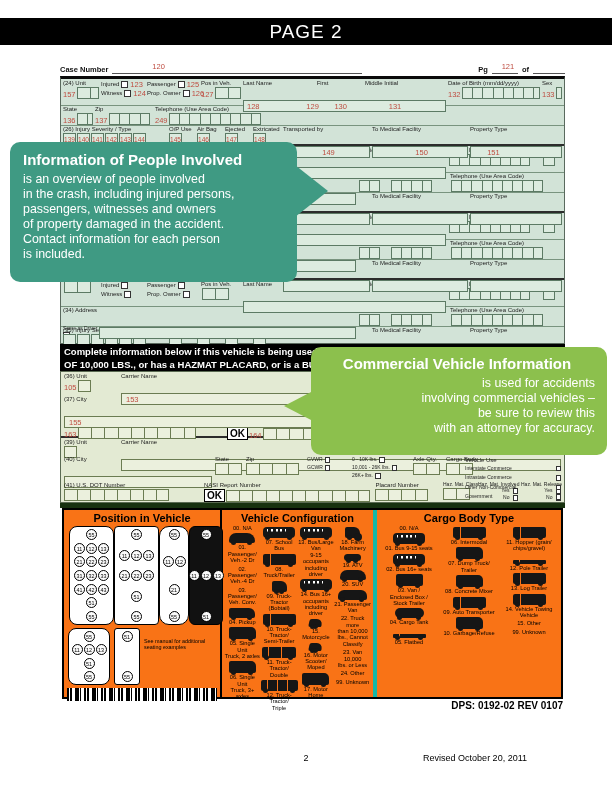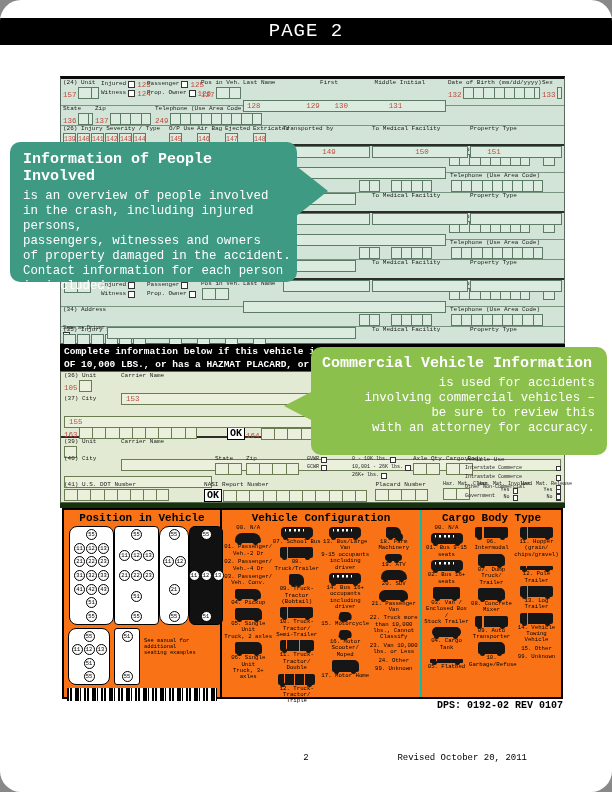--- a/index.html
+++ b/index.html
@@ -1,18 +1,18 @@
 <!DOCTYPE html>
 <html><head>
 <meta charset="utf-8">
 <style>
   * { box-sizing: border-box; margin: 0; padding: 0; }
   html,body { background:#888; }
   #page { position:relative; width:612px; height:792px; background:#fff; margin:0 auto;
-          font-family:Liberation Mono, monospace; overflow:hidden;border-radius:21px; }
+          font-family:Liberation Sans, sans-serif; overflow:hidden; }
 
   
   .topbar { position:absolute; left:0; top:18px; width:612px; height:27px; background:#000;
             color:#fff; text-align:center; font-size:19px; line-height:27px; letter-spacing:1px; }
 
   
   .caserow { position:absolute; left:60px; top:56px; width:505px; height:18px;
              font-size:7.5px; font-weight:bold; color:#111; display:flex; align-items:flex-end; gap:4px; }
   .uline { display:inline-block; border-bottom:1px solid #555; text-align:left; height:12px; }
   .uline .ref { padding-left:6px; }
@@ -80,21 +80,21 @@
   .co2 .cotitle { font-size:15px; font-weight:bold; text-align:center; margin-bottom:4px; }
   .co2 .cobody { font-size:12.4px; line-height:1.21; text-align:right; white-space:pre-line; }
   .co2 .tail { position:absolute; left:-27px; top:44px; width:0; height:0;
                border-top:15px solid transparent; border-bottom:15px solid transparent; border-right:29px solid #8CC04D; }
 
   
   .panels { position:absolute; left:62px; top:508px; width:501px; height:191px;
             border:2px solid #000; background:#f97316; display:flex; }
   .panel { height:100%; }
   .p1 { width:158px; border-right:2px solid #000; }
-  .p2 { width:200px; border-right:2px solid #14b8a6; }
+  .p2 { width:155px; border-right:4px solid #14b8a6; }
   .p3 { flex:1; }
   .ptitle { font-size:11px; font-weight:bold; text-align:center; padding:2px 0 1px; color:#000; }
 
   .diag-top { display:flex; justify-content:space-between; padding:1px 5px; height:101px; }
   .diag-bot { display:flex; gap:4px; padding:2px 4px; height:60px; align-items:flex-start; }
   .veh-out { border:1.5px solid #000; border-radius:8px; background:#fff; padding:2px 1px;
              display:flex; flex-direction:column; align-items:center; justify-content:space-between; flex:none; }
   .vcar { width:45px; height:99px; }
   .vtruck { width:45px; height:99px; border-radius:4px; }
   .vcycle { width:30px; height:99px; border-radius:10px; }
@@ -149,20 +149,29 @@
   .fpage { position:absolute; left:0; right:0; top:753px; text-align:center; font-size:9px; color:#000; }
   .frev { position:absolute; right:85px; top:753px; font-size:9px; color:#000; }
 </style>
 </head>
 <body>
 
 <div id="page">
 
   <div class="topbar">PAGE 2</div>
 
+  <div class="caserow">
+    <span>Case Number</span>
+    <span class="uline" style="width:250px"><span class="ref" style="padding-left:40px">120</span></span>
+    <span class="spacer"></span>
+    <span>Pg</span>
+    <span class="uline" style="width:26px;text-align:center"><span class="ref">121</span></span>
+    <span>of</span>
+    <span class="uline" style="width:32px"></span>
+  </div>
 
   <div class="people">
       <div class="pblock">
     <div class="prow prowA">
       <div class="cell w36">
         <div class="lab">(24) Unit</div>
         <div class="bx">
               <span class="ref">157</span>
               <span class="cells" style="width:27px"></span>
             </div>

